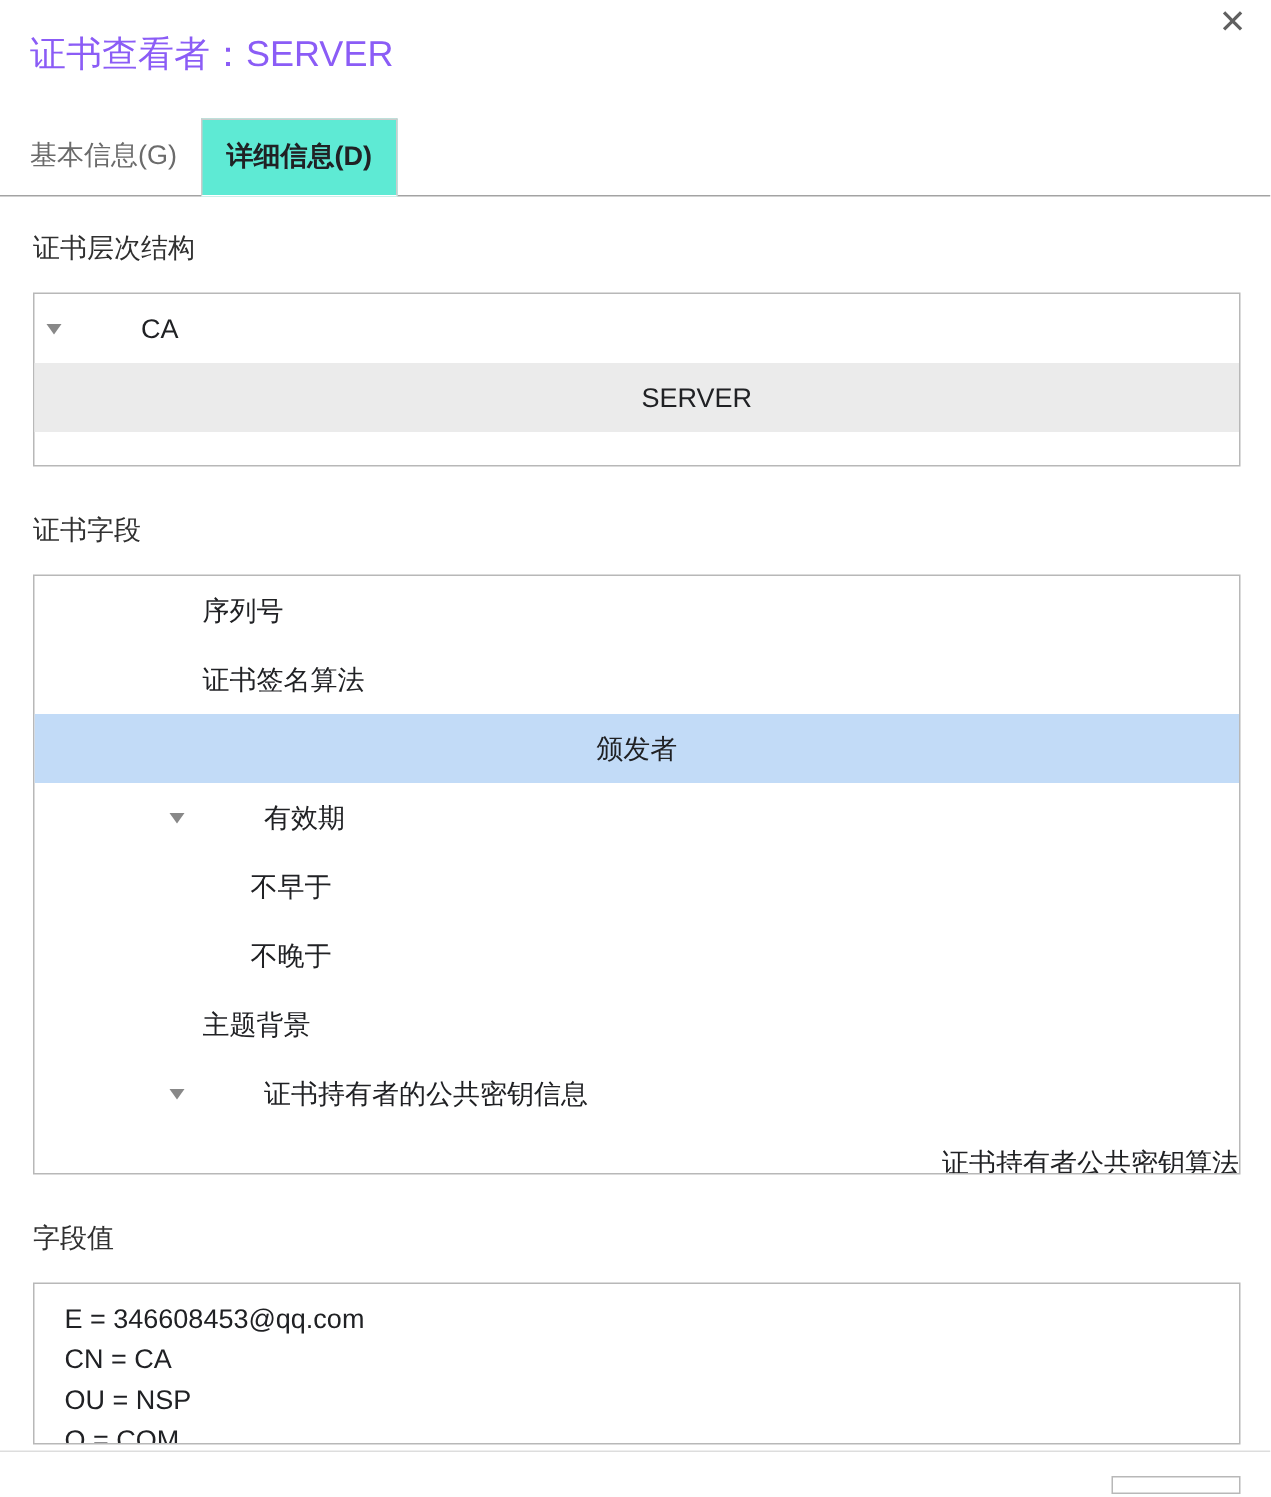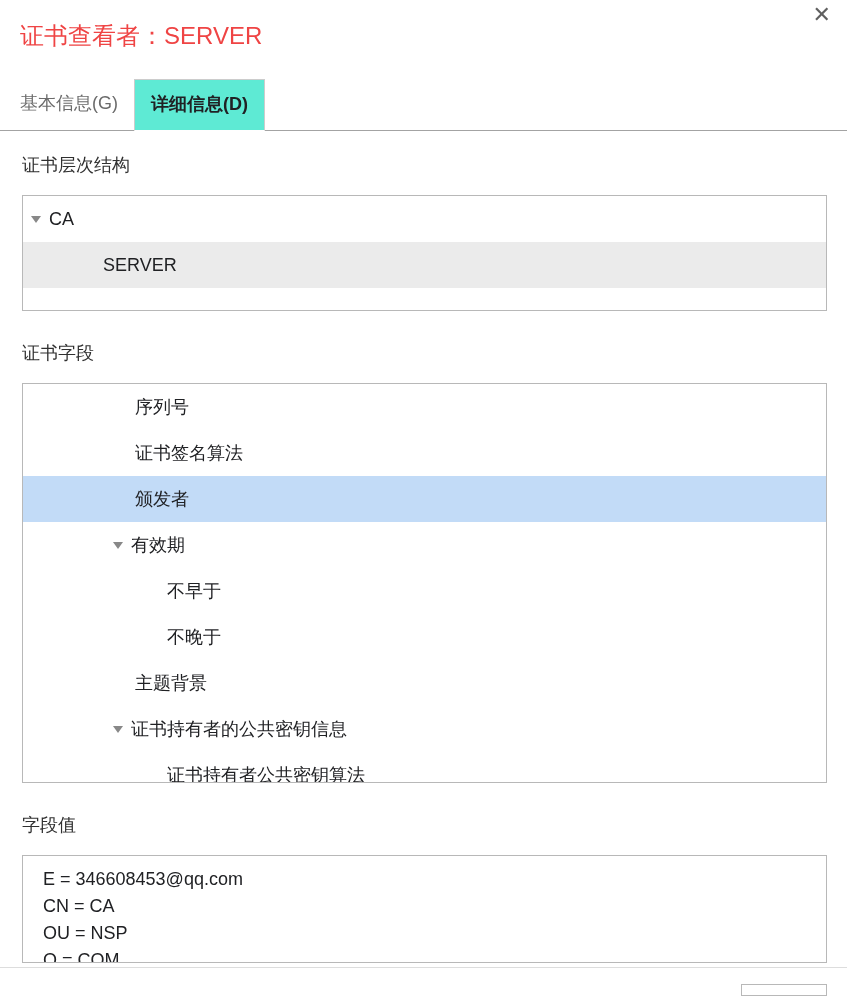--- a/index.html
+++ b/index.html
@@ -14,21 +14,21 @@
     }
     .dialog-header {
       display: flex;
       justify-content: space-between;
       align-items: flex-start;
       padding: 6px 10px 0 20px;
     }
     .dialog-title {
       font-size: 24px;
       font-weight: 400;
-      color: #ef4444;
+      color: #8b5cf6;
       padding-top: 14px;
     }
     .close-btn {
       font-size: 22px;
       color: #606060;
       cursor: pointer;
       line-height: 1;
       padding: 0 6px;
       position: relative;
       top: -2px;
@@ -69,20 +69,21 @@
     }
     .hier-box { padding-bottom: 22px; }
     .fields-box { height: 400px; overflow: hidden; }
     .value-box { height: 108px; overflow: hidden; padding: 10px 20px; line-height: 1.5; font-size: 18px; }
     .tree-row {
       display: flex;
       align-items: center;
       height: 46px;
       font-size: 18px;
       cursor: pointer;
+      gap: 45px;
     }
     .tree-row.selected-grey { background: #ebebeb; }
     .tree-row.selected-blue { background: #c2dbf7; }
     .row-text { white-space: nowrap; }
     .disclosure {
       display: inline-block;
       width: 0; height: 0;
       border-left: 5px solid transparent;
       border-right: 5px solid transparent;
       border-top: 7px solid #888;
@@ -121,54 +122,54 @@
 </div>
 
 <div class="content">
 
   <div class="section-label">证书层次结构</div>
   <div class="box hier-box">
     <div class="tree-row" style="padding-left:10px;">
       <span class="disclosure"></span>
       <span class="row-text">CA</span>
     </div>
-    <div class="tree-row selected-grey" style="padding-left:80px;">
+    <div class="tree-row selected-grey" style="padding-left:80px;justify-content:center;">
       <span class="row-text">SERVER</span>
     </div>
   </div>
 
   <div class="section-label">证书字段</div>
   <div class="box fields-box">
     <div class="tree-row" style="padding-left:112px;">
       <span class="row-text">序列号</span>
     </div>
     <div class="tree-row" style="padding-left:112px;">
       <span class="row-text">证书签名算法</span>
     </div>
-    <div class="tree-row selected-blue" style="padding-left:112px;">
+    <div class="tree-row selected-blue" style="justify-content:center;">
       <span class="row-text">颁发者</span>
     </div>
     <div class="tree-row" style="padding-left:92px;">
       <span class="disclosure"></span>
       <span class="row-text">有效期</span>
     </div>
     <div class="tree-row" style="padding-left:144px;">
       <span class="row-text">不早于</span>
     </div>
     <div class="tree-row" style="padding-left:144px;">
       <span class="row-text">不晚于</span>
     </div>
     <div class="tree-row" style="padding-left:112px;">
       <span class="row-text">主题背景</span>
     </div>
     <div class="tree-row" style="padding-left:92px;">
       <span class="disclosure"></span>
       <span class="row-text">证书持有者的公共密钥信息</span>
     </div>
-    <div class="tree-row" style="padding-left:144px;">
+    <div class="tree-row" style="padding-left:144px;justify-content:flex-end;">
       <span class="row-text">证书持有者公共密钥算法</span>
     </div>
   </div>
 
   <div class="section-label">字段值</div>
   <div class="box value-box">
     <div>E = 346608453@qq.com</div>
     <div>CN = CA</div>
     <div>OU = NSP</div>
     <div>O = COM</div>

